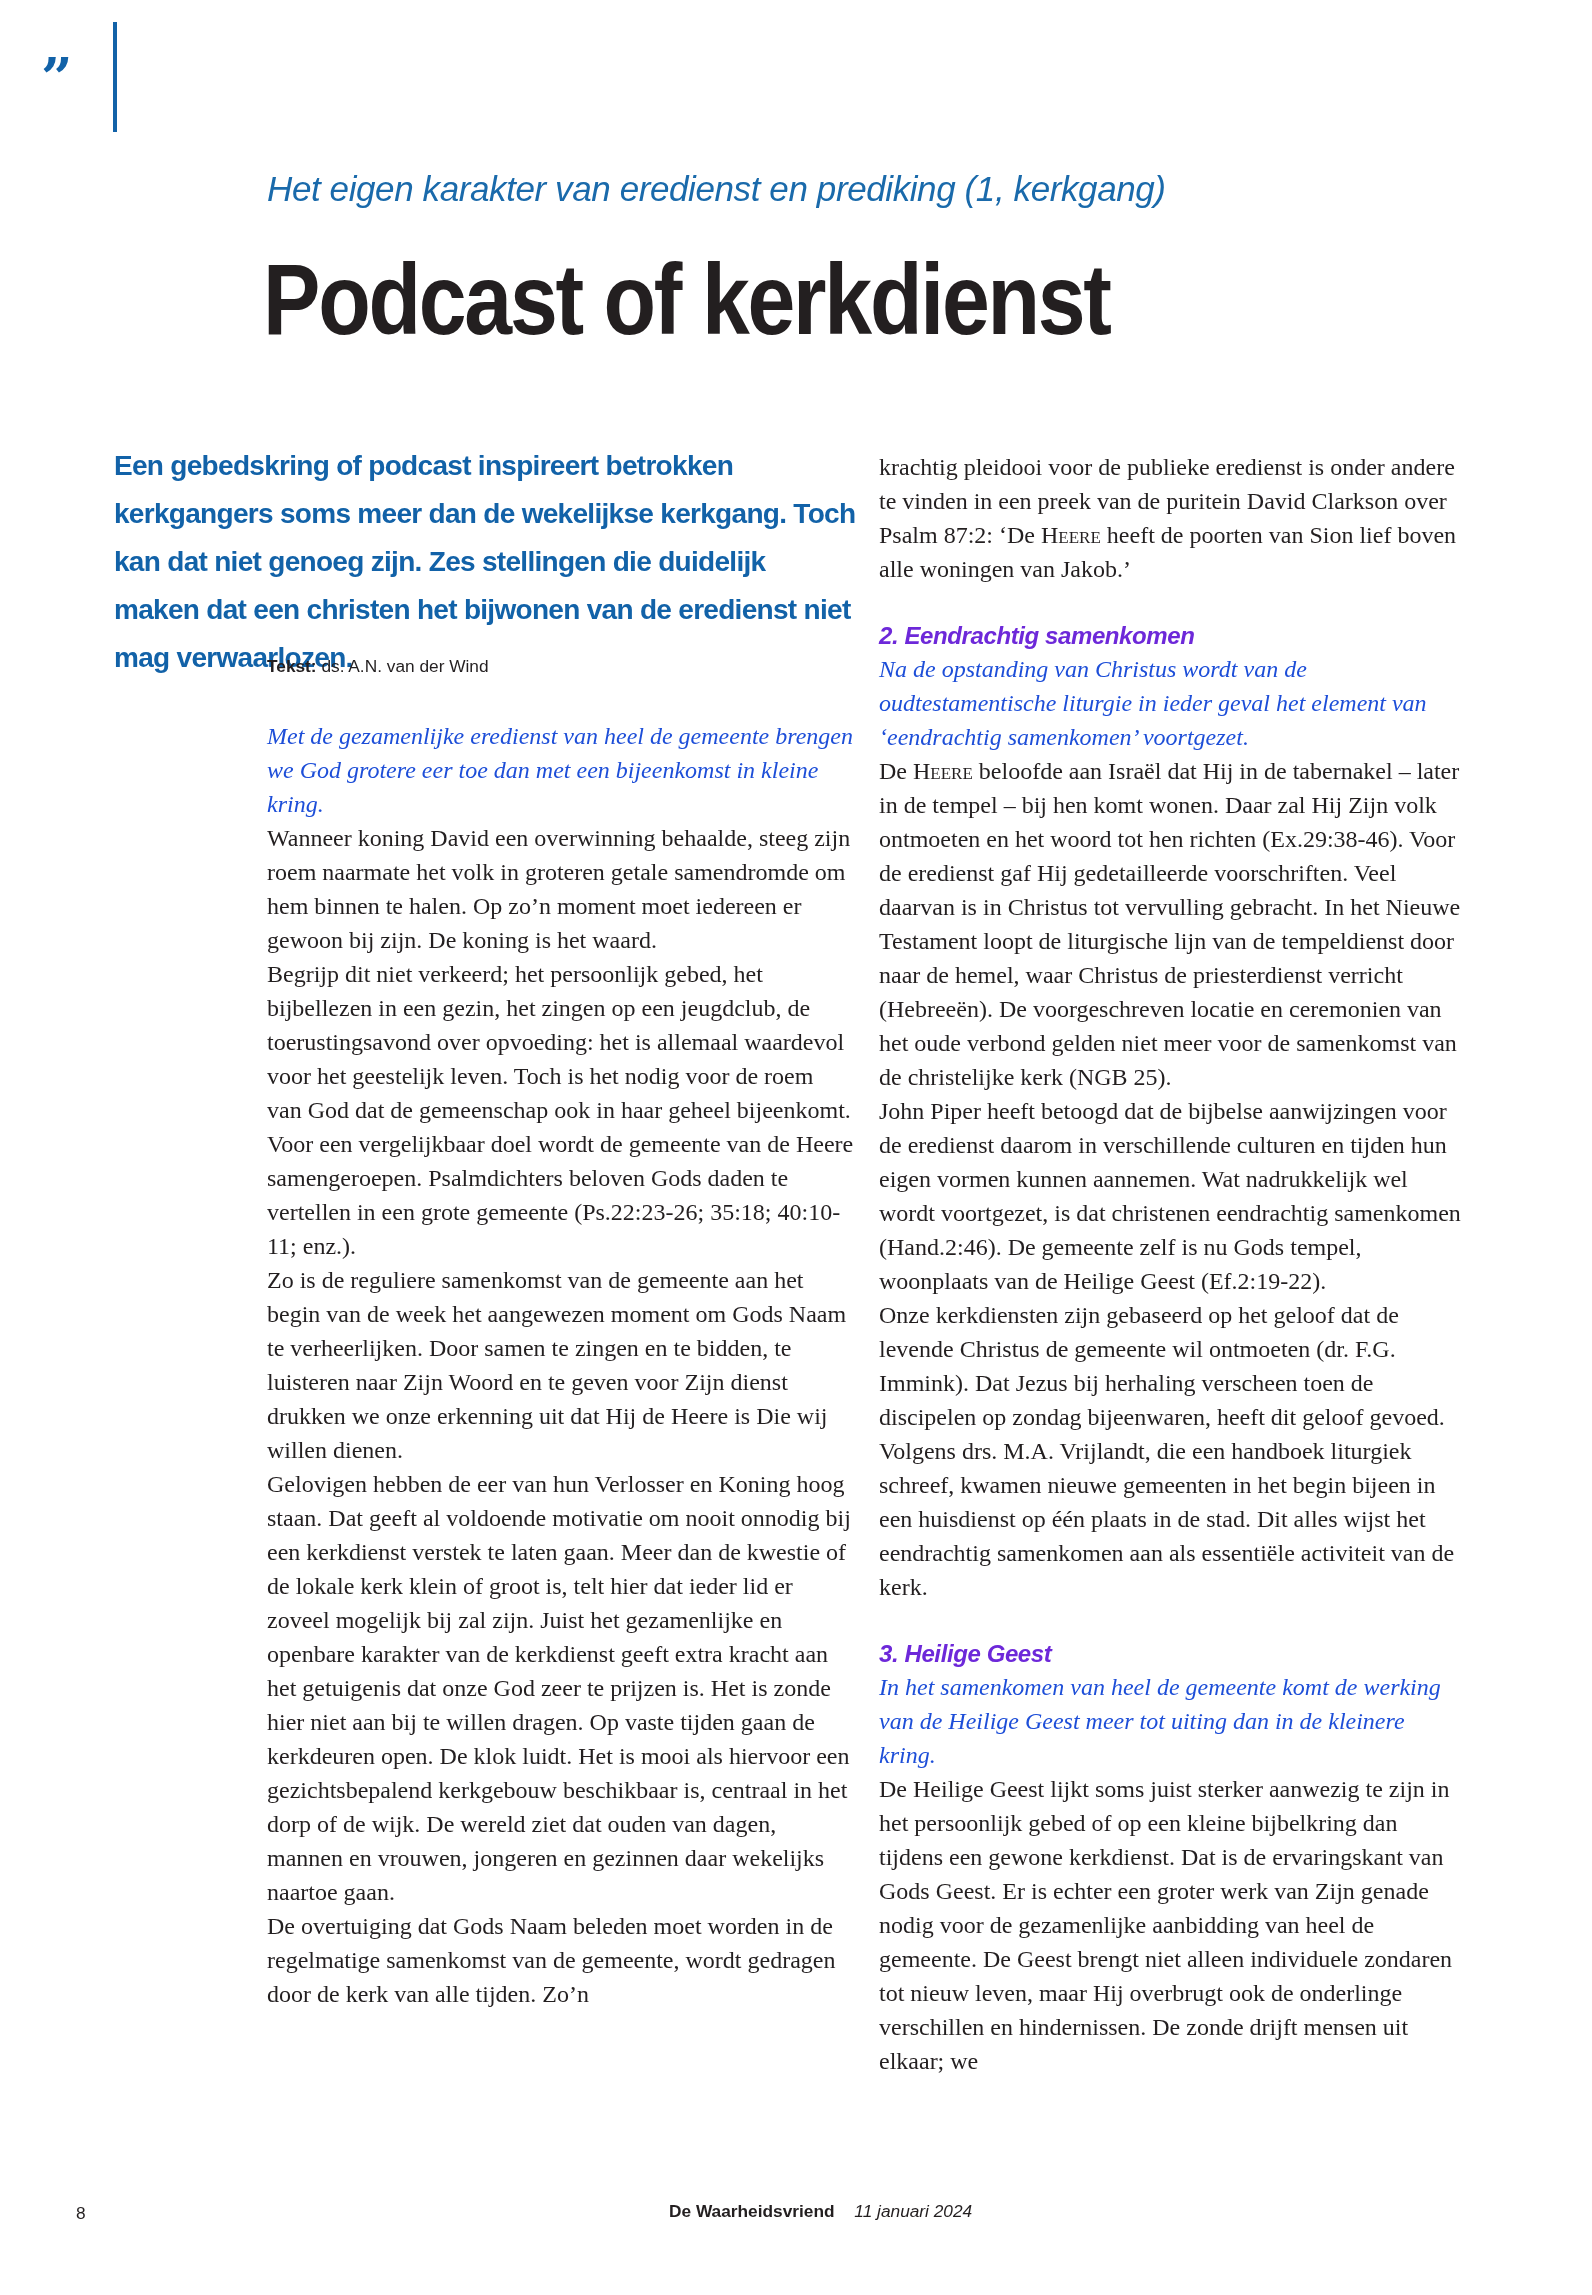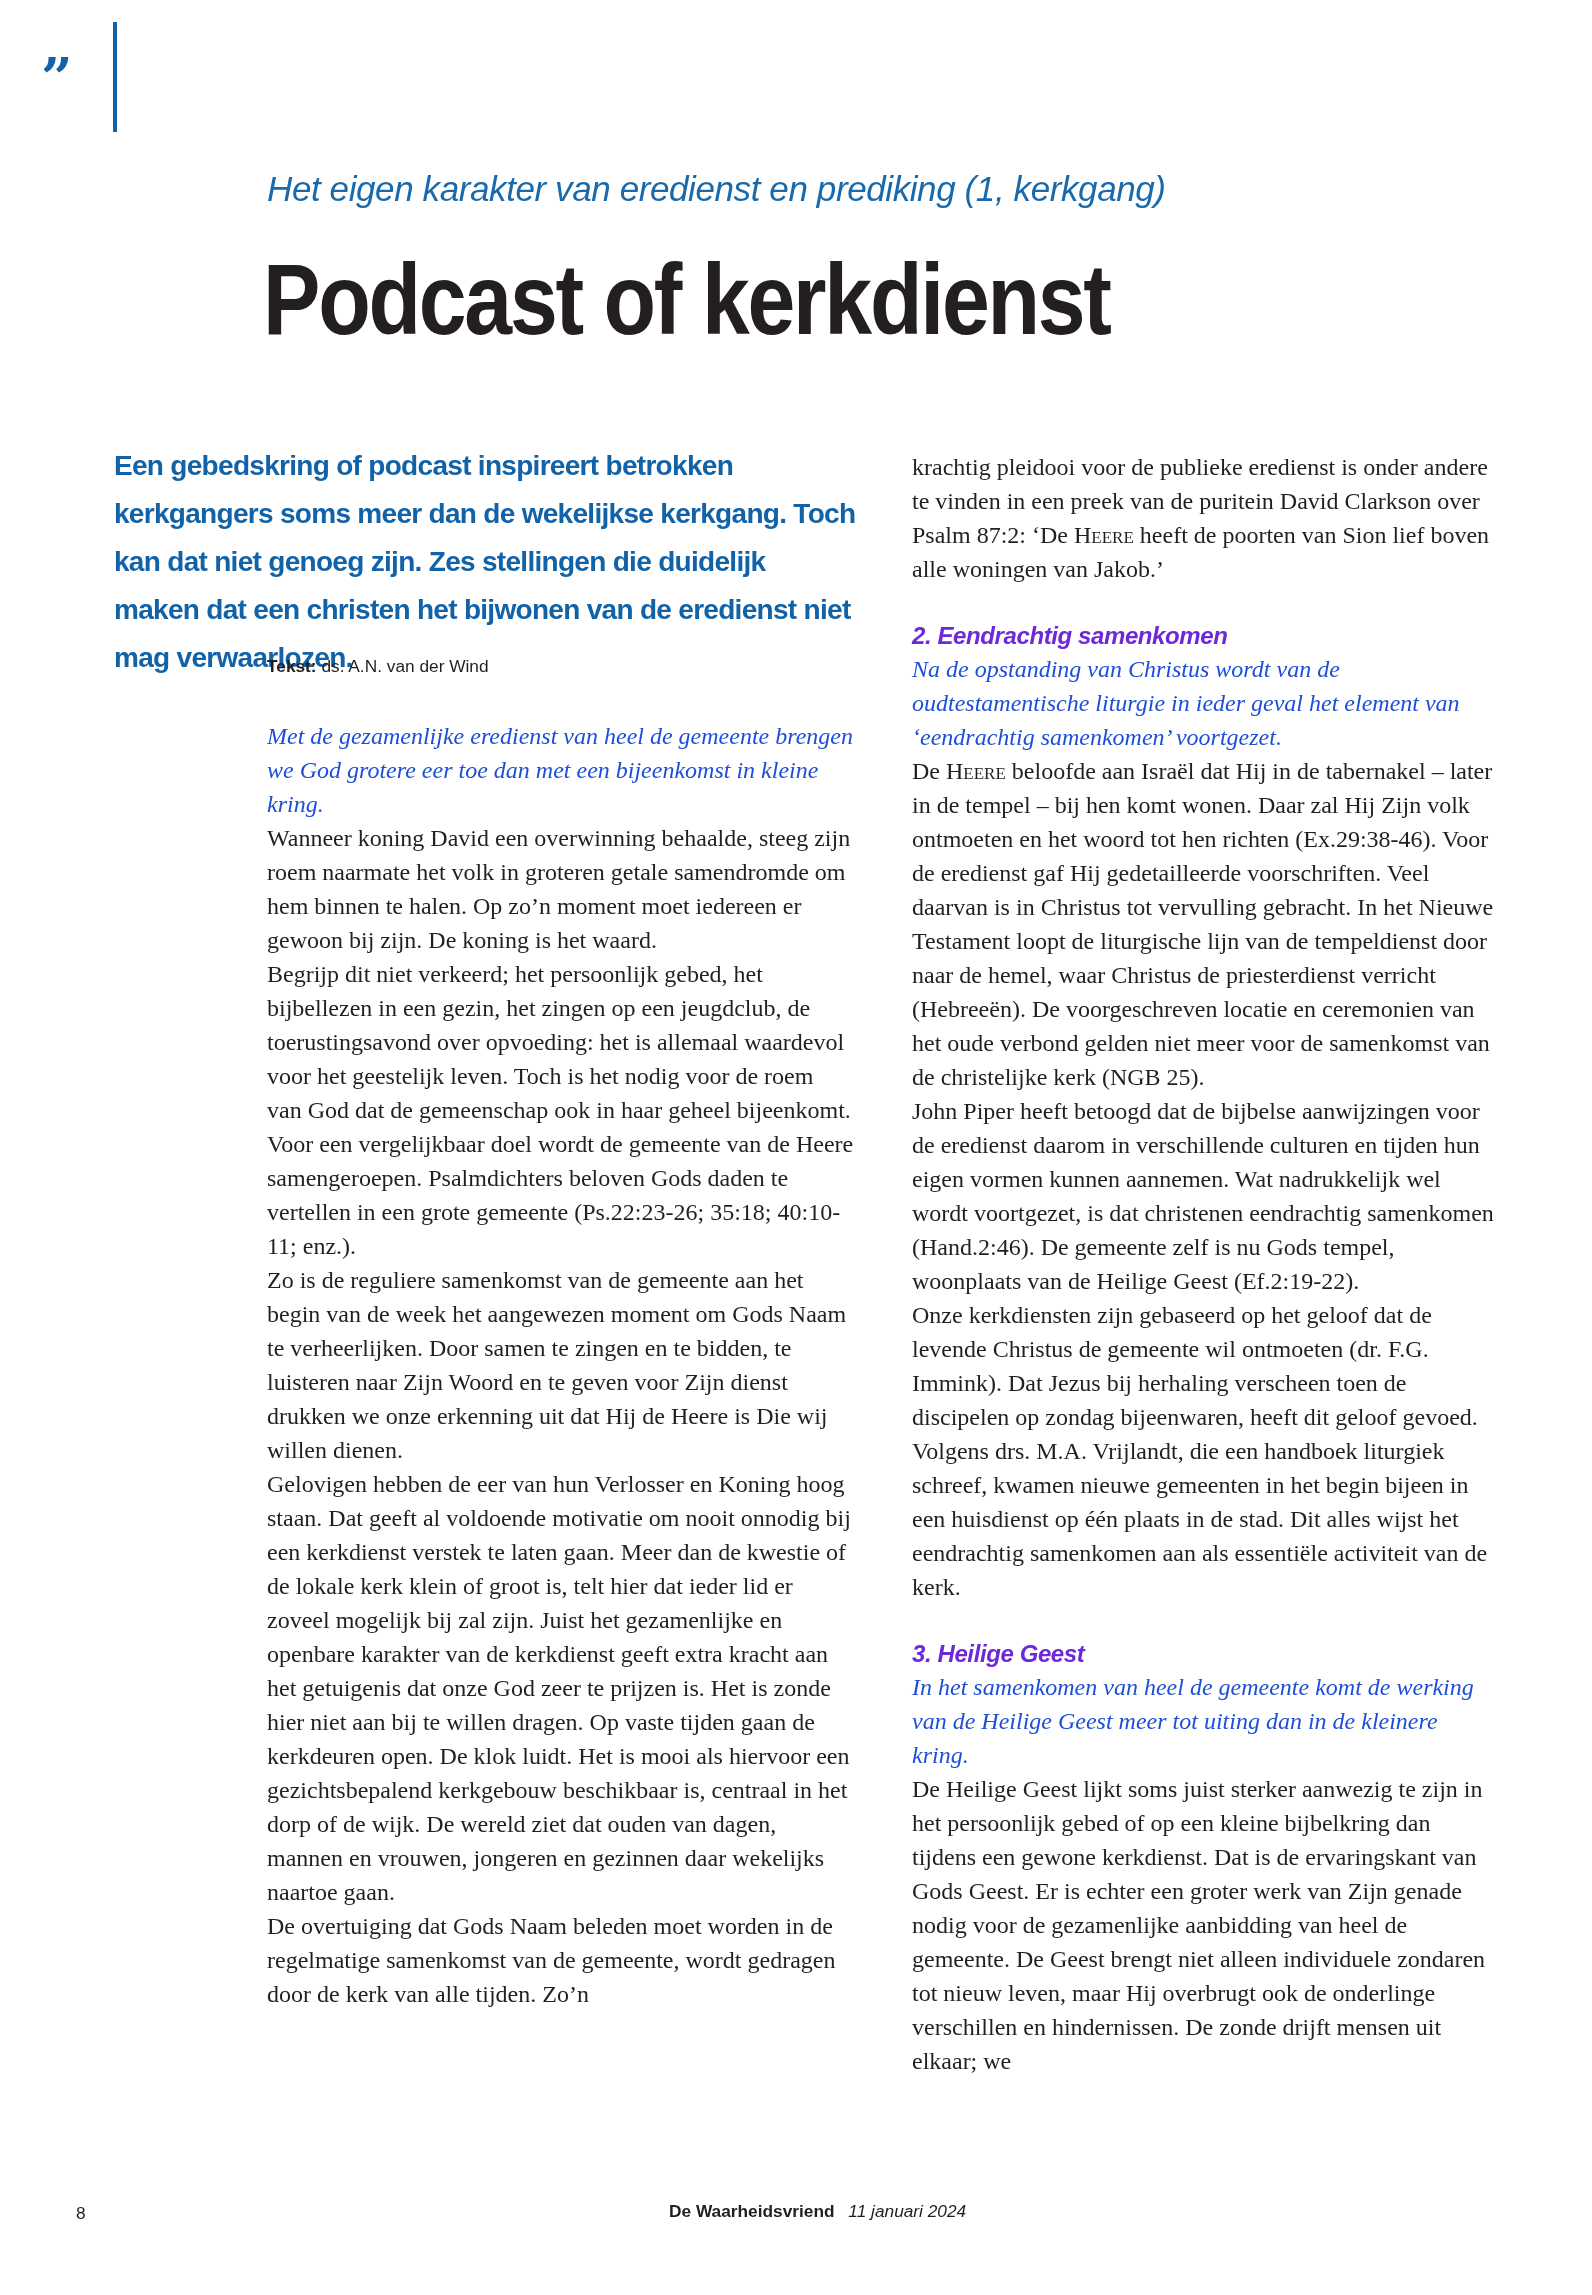--- a/index.html
+++ b/index.html
@@ -6,30 +6,30 @@
   body { width: 1592px; height: 2295px; position: relative; overflow: hidden; color: #231f20; }
   .quote-mark { position: absolute; left: 41px; top: 50px; font-family: "DejaVu Serif", serif; font-weight: bold; font-size: 55px; line-height: 55px; color: #1262a8; letter-spacing: -5.2px; }
   .vbar { position: absolute; left: 113px; top: 21.6px; width: 3.5px; height: 110px; background: #1262a8; }
   .kicker { position: absolute; left: 267px; top: 169px; font-family: "Liberation Sans", sans-serif; font-style: italic; font-size: 35px; color: #1a6aab; letter-spacing: -0.4px; }
   .title { position: absolute; left: 263px; top: 243px; font-family: "Liberation Sans", sans-serif; font-weight: bold; font-size: 100px; line-height: 112px; color: #231f20; letter-spacing: -2.6px; transform: scaleX(0.86); transform-origin: left top; white-space: nowrap; }
   .intro { position: absolute; left: 114px; top: 442px; width: 742px; font-family: "Liberation Sans", sans-serif; font-weight: bold; font-size: 28px; line-height: 48px; color: #1262a8; letter-spacing: -0.7px; }
   .byline { position: absolute; left: 267px; top: 656px; font-family: "Liberation Sans", sans-serif; font-size: 17.3px; color: #231f20; }
   .byline b { font-weight: bold; }
   .col { position: absolute; width: 587px; font-family: "Liberation Serif", serif; font-size: 24px; line-height: 34px; color: #231f20; }
   .col1 { left: 267px; top: 719px; }
-  .col2 { left: 912px; top: 450px; }
+  .col2 { left: 879px; top: 450px; }
   .col p { margin: 0; }
   .sec-head { font-family: "Liberation Sans", sans-serif; font-weight: bold; font-style: italic; font-size: 24px; line-height: 33px; color: #6d28d9; letter-spacing: -0.4px; margin: 0; }
   .sec-lead { font-family: "Liberation Serif", serif; font-style: italic; font-size: 24px; line-height: 34px; color: #1d4ed8; margin: 0; }
   .gap { height: 33px; }
   .sc { font-variant: small-caps; }
   .footer-num { position: absolute; left: 76px; top: 2203px; font-family: "Liberation Sans", sans-serif; font-size: 17.3px; color: #231f20; }
   .footer-mag { position: absolute; left: 669px; top: 2201px; font-family: "Liberation Sans", sans-serif; font-size: 17.3px; color: #231f20; }
   .footer-mag .name { font-weight: bold; }
-  .footer-mag .date { font-style: italic; margin-left: 9px; }
+  .footer-mag .date { font-style: italic; margin-left: 15px; }
 </style>
 </head>
 <body>
 
 <div class="quote-mark">”</div>
 <div class="vbar"></div>
 
 <div class="kicker">Het eigen karakter van eredienst en prediking (1, kerkgang)</div>
 <div class="title">Podcast of kerkdienst</div>
 

